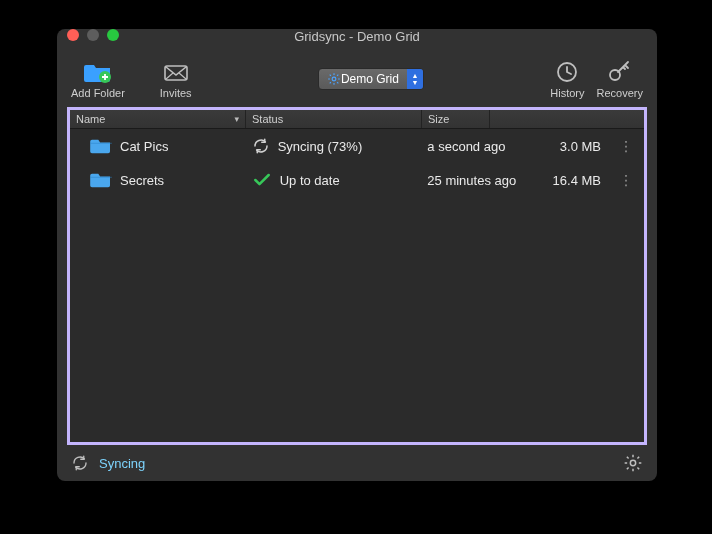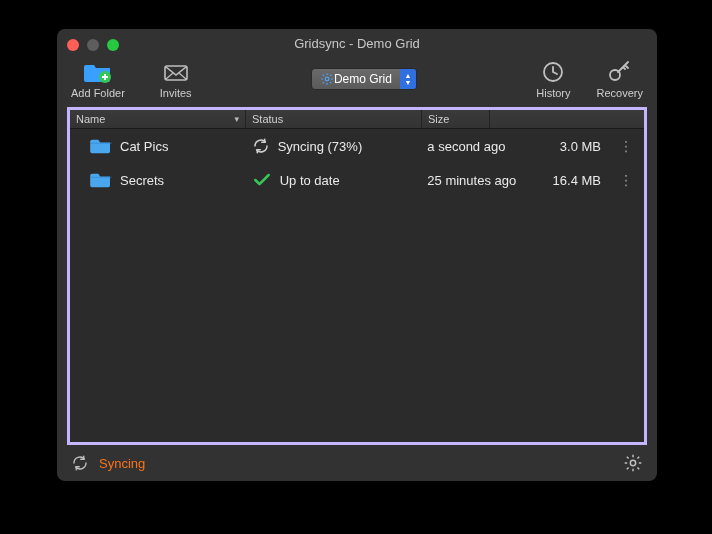--- a/index.html
+++ b/index.html
@@ -9,21 +9,21 @@
     left: 57px; top: 29px;
     width: 600px; height: 452px;
     background: #323232;
     border-radius: 8px;
     box-shadow: 0 20px 60px rgba(0,0,0,0.6);
     display: flex; flex-direction: column;
     color: #e6e6e6;
   }
   .titlebar {
     height: 22px;
-    display: flex; align-items: flex-end;
+    display: flex; align-items: flex-start;
     position: relative;
     padding: 0 24px;
   }
   .traffic { display: flex; gap: 8px; position: absolute; left: 10px; }
   .dot { width: 12px; height: 12px; border-radius: 50%; }
   .dot.red { background: #ff5f57; }
   .dot.grey { background: #5d5d5d; }
   .dot.green { background: #28c840; }
   .title { flex: 1; text-align: center; font-size: 13px; color: #c8c8c8; }
   .toolbar {
@@ -45,21 +45,21 @@
     font-size: 12px;
     overflow:hidden;
   }
   .grid-select .gs-body { display:flex; align-items:center; gap:0; padding: 0 8px; color:#fff; }
   .grid-select .gs-arrows {
     width: 16px; height: 100%;
     background: #2f6fe0;
     display:flex; flex-direction:column; align-items:center; justify-content:center;
     color:#fff; font-size:7px; line-height:7px;
   }
-  .tb-right { display:flex; gap: 26px; }
+  .tb-right { display:flex; gap: 12px; }
   .content {
     flex:1;
     margin: 0 10px 0 10px;
     background: #2b2b2b;
     border: 3px solid #c4b5fd;
     display:flex; flex-direction:column;
     min-height:0;
   }
   .cols {
     display:flex;
@@ -88,21 +88,21 @@
   .cell.mod { width:116px; }
   .cell.size { width:68px; justify-content:flex-end; padding-right:12px;margin-left:8px; }
   .cell.more { flex:1; justify-content:flex-end; padding-right:10px; color:#999; cursor:pointer; }
   .folder-icon { width:22px; height:18px; }
   .dots3 { font-size: 14px; letter-spacing: 1px; line-height:1; }
   .statusbar {
     height: 36px;
     display:flex; align-items:center;
     padding: 0 14px;
     font-size: 13px;
-    color: #f97316;
+    color: #7dd3fc;
   }
   .statusbar .spacer { flex:1; }
   svg { display:block; }
   .chev { font-size: 9px; color:#bbb; }
 </style>
 </head>
 <body>
 
 <div class="window">
 

